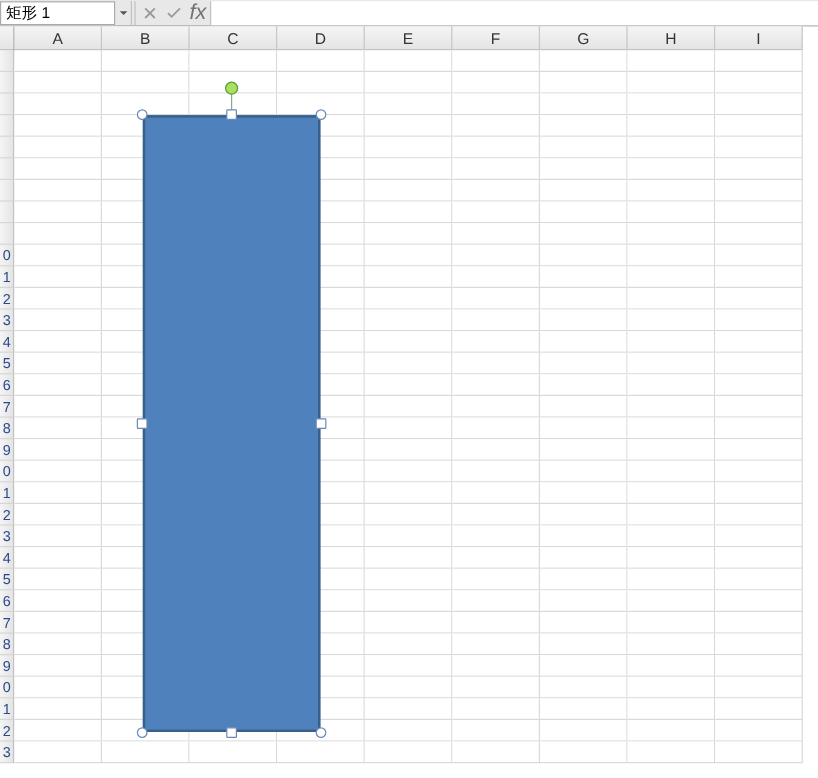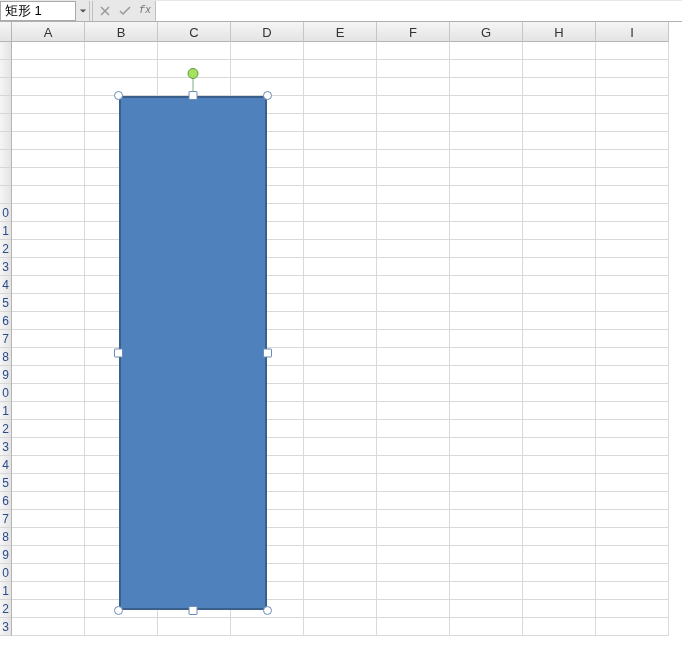--- a/index.html
+++ b/index.html
@@ -6,42 +6,42 @@
   html, body { width: 682px; height: 648px; overflow: hidden; font-family: Arial, sans-serif; font-size: 12px; background: #fff; }
 
   .formula-bar {
     display: flex;
     align-items: center;
     height: 22px;
     background: #e8e8e8;
     border-bottom: 1px solid #b0b0b0;
   }
   .name-box {
-    width: 76px;
+    width: 96px;
     height: 20px;
     background: #fff;
     border: 1px solid #aaa;
     display: flex;
     align-items: center;
     padding: 0 4px;
     font-size: 13px;
   }
   .name-dd {
     width: 14px; height: 20px;
     display: flex; align-items: center; justify-content: center;
     border-right: 1px solid #c0c0c0;
   }
   .name-dd svg { width: 8px; height: 8px; }
   .fb-sep { width: 1px; height: 20px; background: #c0c0c0; margin: 0 2px; }
   .fb-btn {
     width: 20px; height: 20px;
     display: flex; align-items: center; justify-content: center;
     color: #7a7a7a; font-size: 13px;
   }
-  .fb-fx { font-style: italic; font-family: Liberation Mono, monospace; font-size: 10px; color: #737373; }
+  .fb-fx { font-style: italic; font-family: Liberation Sans, sans-serif; font-size: 18px; color: #737373; }
   .fb-input { flex: 1; height: 20px; background: #fff; border-left: 1px solid #c0c0c0; }
 
   .grid-area { position: relative; width: 682px; height: 626px; }
 
   .col-headers {
     position: absolute; top: 0; left: 0; height: 20px; display: flex;
     background: linear-gradient(#f5f5f5, #e4e4e4);
     border-bottom: 1px solid #b5b5b5;
   }
   .corner { width: 12px; height: 20px; border-right: 1px solid #b5b5b5; }

